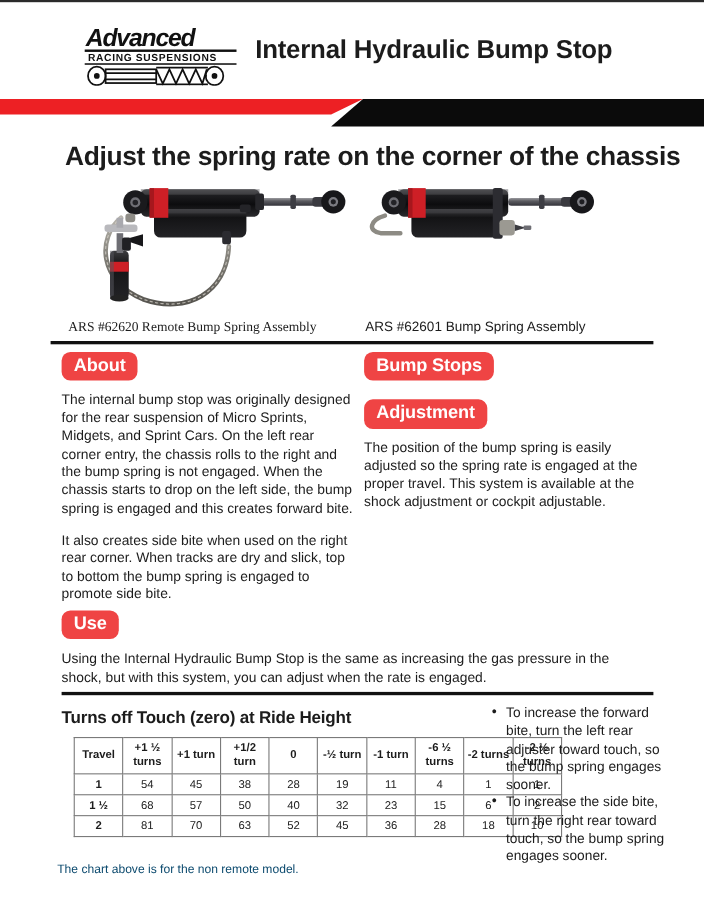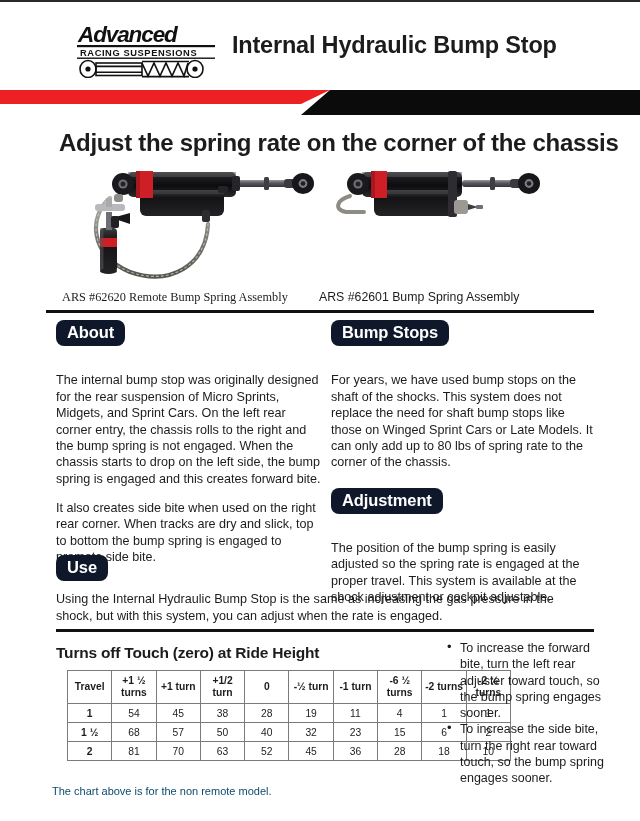--- a/index.html
+++ b/index.html
@@ -107,35 +107,35 @@
     width: 552px;
     height: 18px;
   }
   .cap {
     position: absolute;
     font-size: 12.3px;
     color: #1c1c1c;
     white-space: nowrap;
   }
   .cap-a { left: 16px; font-family: Liberation Serif, serif; }
-  .cap-b { left: 273px; }
+  .cap-b { left: 286px; }
 
   .rule-thick {
     position: absolute;
     top: 192px;
     left: 46px;
     width: 548px;
     height: 3px;
     background: #111;
   }
 
   
   .badge {
     display: inline-block;
-    background: #0f172a;
+    background: #ef4444;
     color: #fff;
     font-size: 16.5px;
     font-weight: bold;
     border-radius: 8px;
     padding: 3px 11px 5px 11px;
     line-height: 1.12;
     letter-spacing: -0.1px;
   }
 
   
@@ -149,21 +149,21 @@
     position: absolute;
     top: 202px;
     left: 331px;
     width: 262px;
   }
 
   .para {
     font-size: 12.6px;
     line-height: 1.30;
     color: #1c1c1c;
-    margin-top: 26px;
+    margin-top: 9px;
   }
   .para + .para { margin-top: 13px; }
 
   .sect + .sect { margin-top: 17px; }
 
   
   .use-sect {
     position: absolute;
     top: 437px;
     left: 56px;
@@ -447,21 +447,20 @@
       <div class="sect">
         <span class="badge">About</span>
         <p class="para">The internal bump stop was originally designed for the rear suspension of Micro Sprints, Midgets, and Sprint Cars. On the left rear corner entry, the chassis rolls to the right and the bump spring is not engaged. When the chassis starts to drop on the left side, the bump spring is engaged and this creates forward bite.</p>
         <p class="para">It also creates side bite when used on the right rear corner. When tracks are dry and slick, top to bottom the bump spring is engaged to promote side bite.</p>
       </div>
     </div>
 
     <div class="col-right">
       <div class="sect">
         <span class="badge">Bump Stops</span>
-        <p class="para">For years, we have used bump stops on the shaft of the shocks. This system does not replace the need for shaft bump stops like those on Winged Sprint Cars or Late Models. It can only add up to 80 lbs of spring rate to the corner of the chassis.</p>
       </div>
       <div class="sect">
         <span class="badge">Adjustment</span>
         <p class="para">The position of the bump spring is easily adjusted so the spring rate is engaged at the proper travel. This system is available at the shock adjustment or cockpit adjustable.</p>
       </div>
     </div>
 
     <div class="use-sect">
       <span class="badge">Use</span>
       <p class="use-para">Using the Internal Hydraulic Bump Stop is the same as increasing the gas pressure in the shock, but with this system, you can adjust when the rate is engaged.</p>

